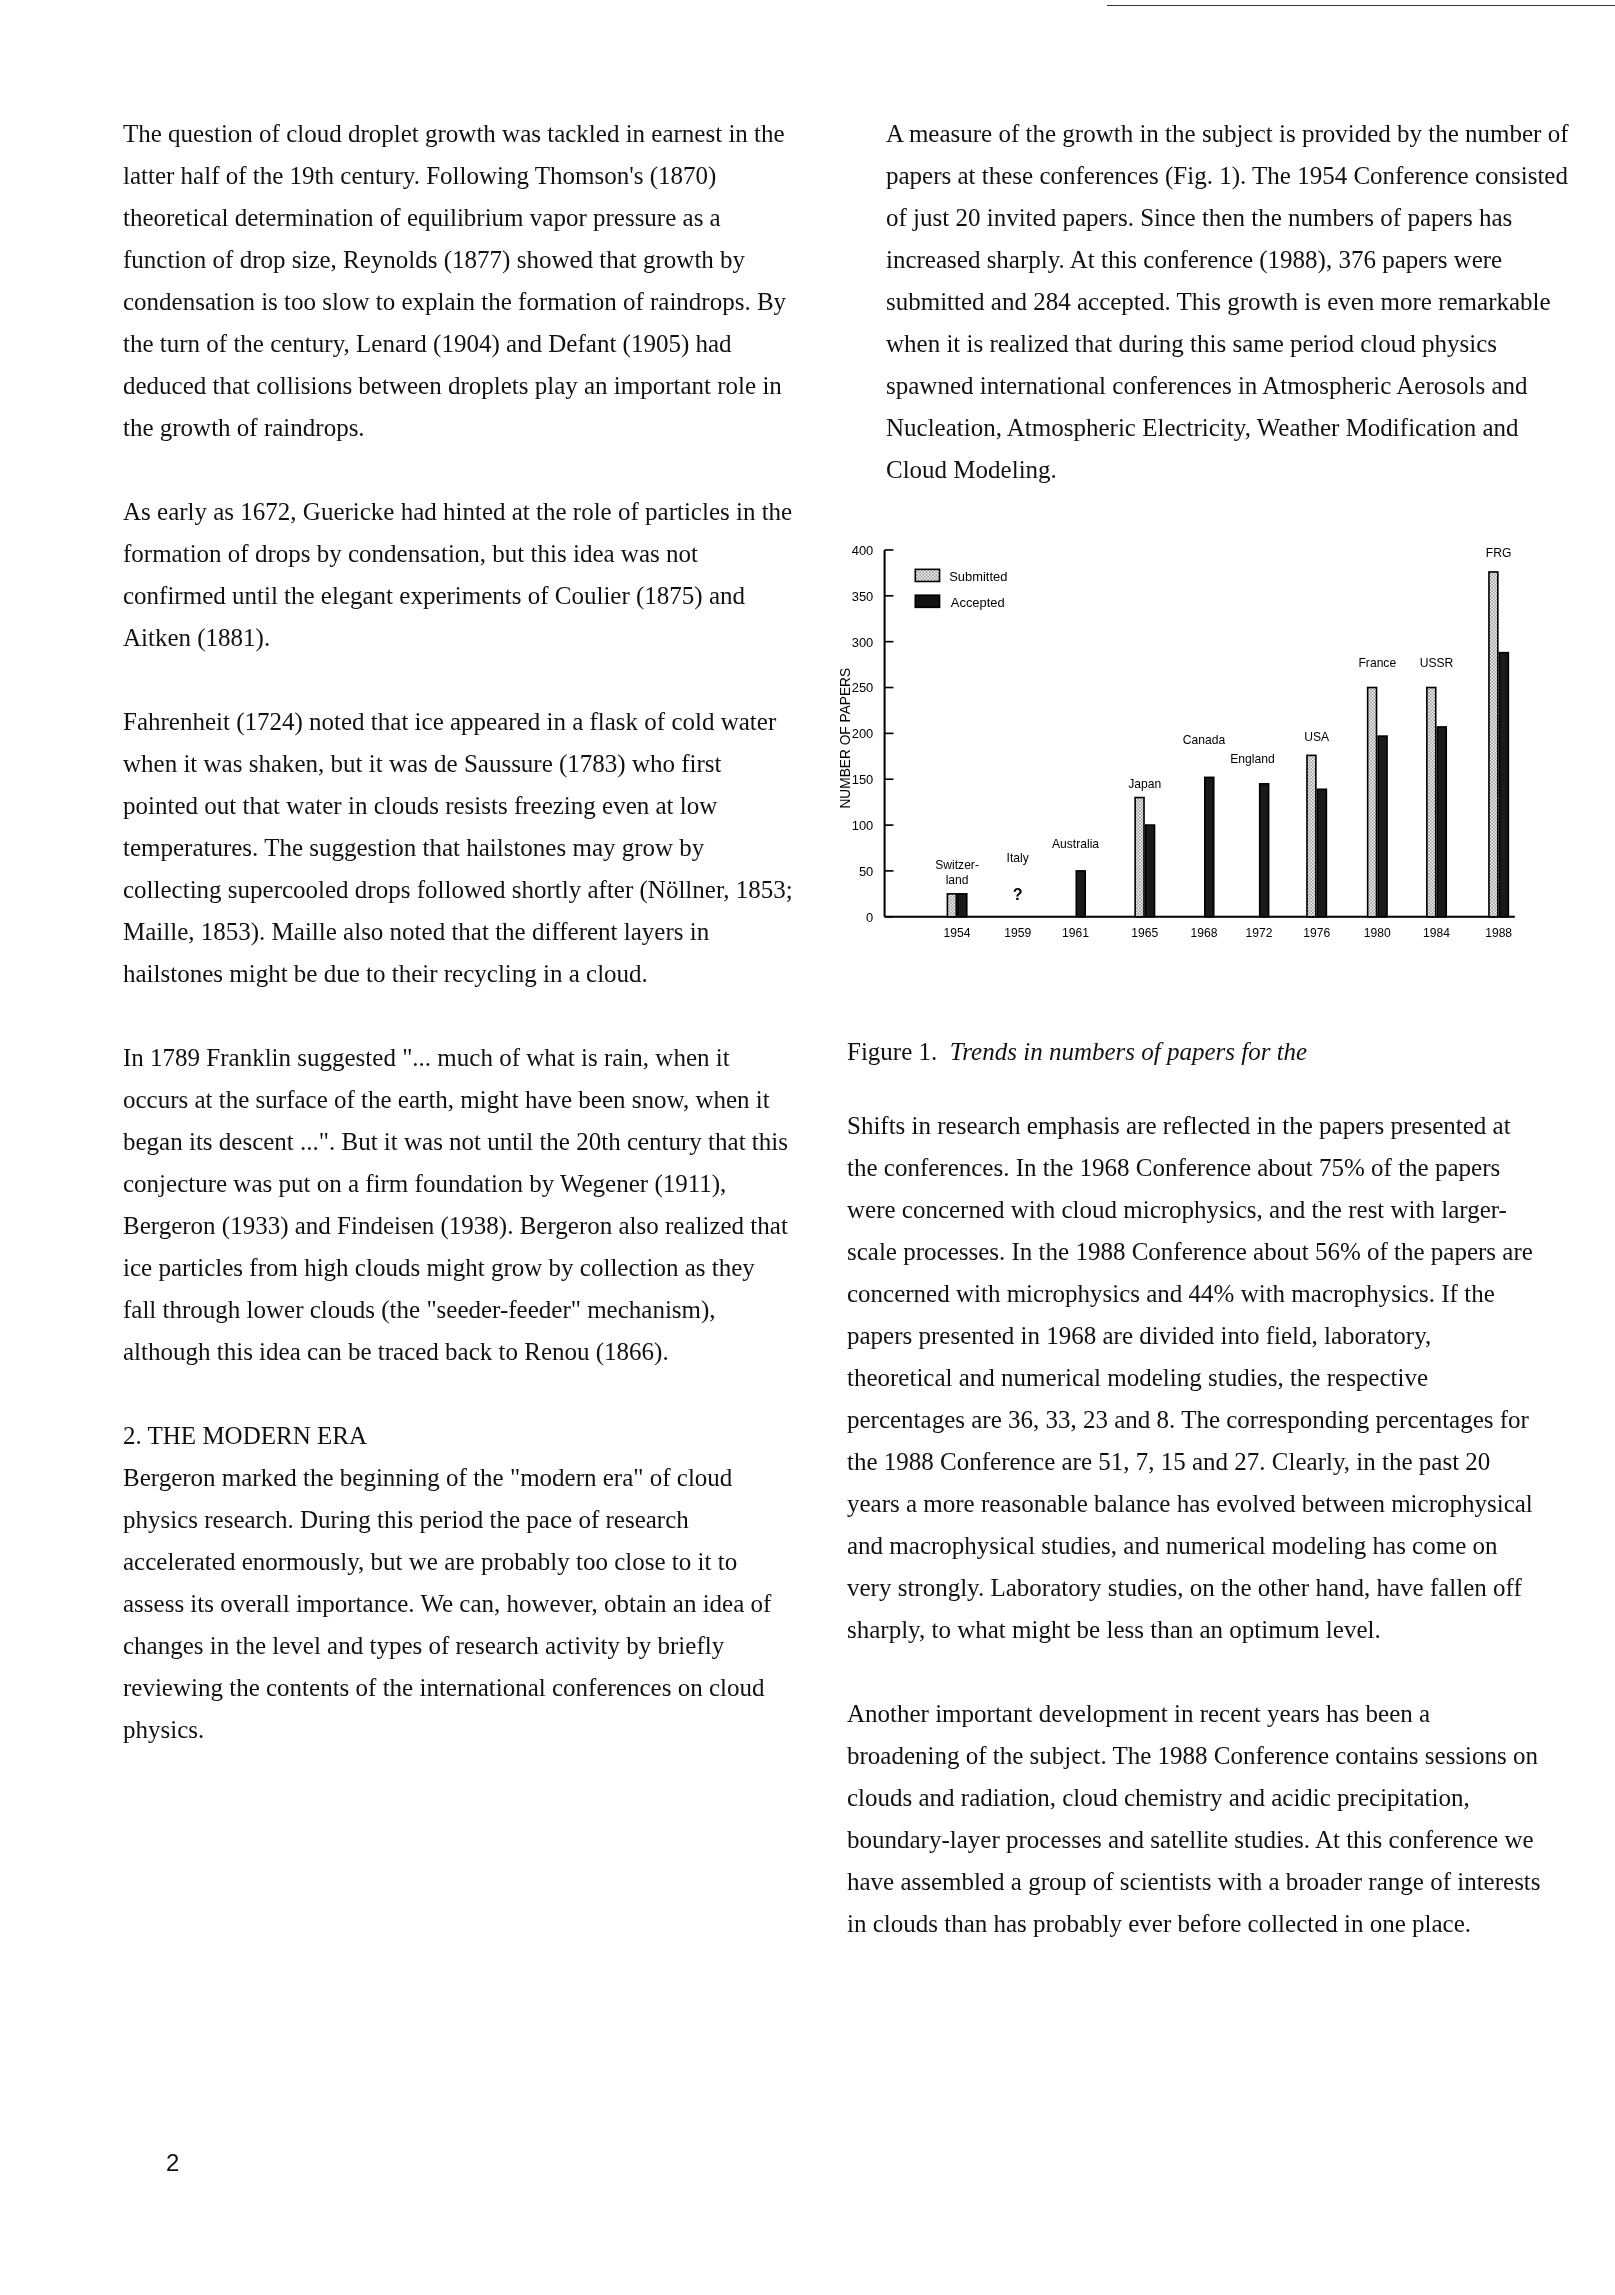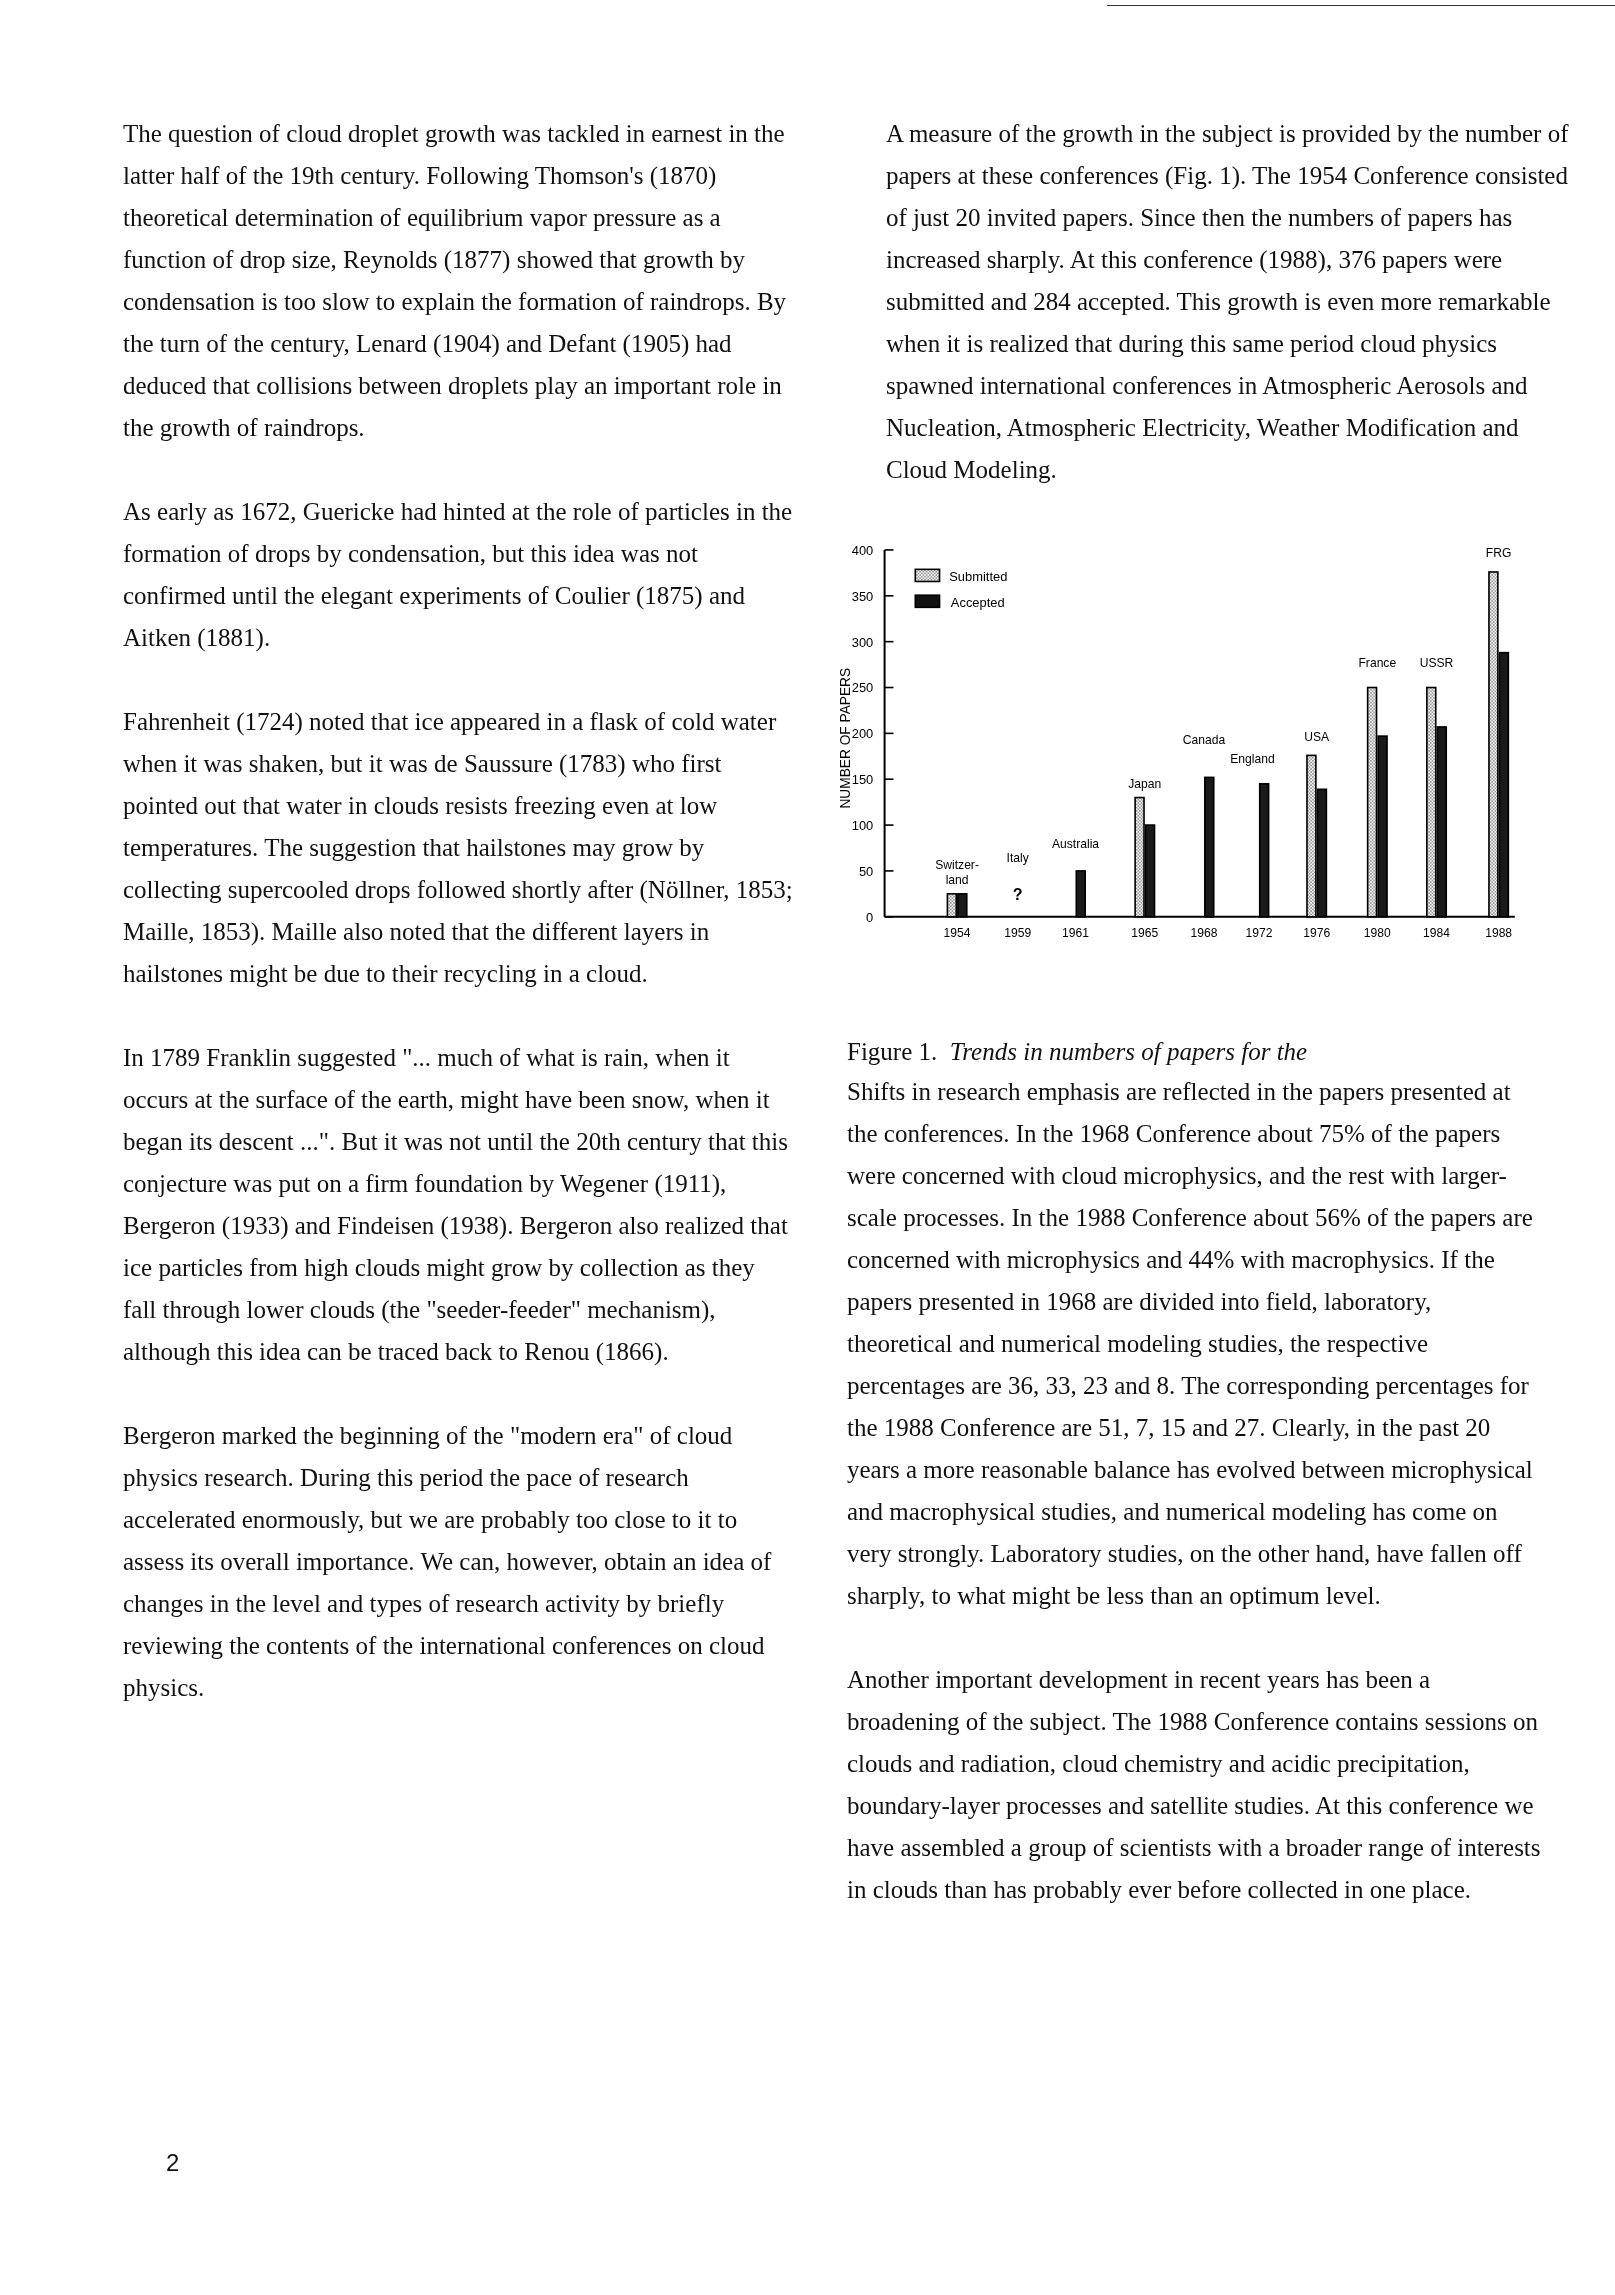--- a/index.html
+++ b/index.html
@@ -8,33 +8,34 @@
   .col { position:absolute; font-size:25px; line-height:42px; }
   .col p { margin:0 8px 42px 0; }
   #left { left:123px; top:113px; width:679px; }
   #right { left:886px; top:113px; width:695px; }
   .heading { margin:0; }
   .pagenum { position:absolute; left:166px; top:2149px; font-family:"Liberation Sans", sans-serif; font-size:24px; }
   #chart { position:absolute; left:824px; top:537px; width:711px; height:501px; }
   #chart text { font-family:"Liberation Sans", sans-serif; }
   .caption { position:absolute; left:847px; top:1030px; width:695px; font-size:25px; line-height:30px;margin-top:7px; }
   .caption .it { font-style:italic; }
-  #right2 { position:absolute; left:847px; top:1071px; width:695px; font-size:25px; line-height:42px; }
+  #right2 { position:absolute; left:847px; top:1105px; width:695px; font-size:25px; line-height:42px; }
   #right2 p { margin:0 0 42px 0; }
 </style>
 </head>
 <body>
 
 <div class="topline"></div>
 
 <div id="left" class="col">
   <p>The question of cloud droplet growth was tackled in earnest in the latter half of the 19th century.  Following Thomson's (1870) theoretical determination of equilibrium vapor pressure as a function of drop size, Reynolds (1877) showed that growth by condensation is too slow to explain the formation of raindrops.  By the turn of the century, Lenard (1904) and Defant (1905) had deduced that collisions between droplets play an important role in the growth of raindrops.</p>
   <p>As early as 1672, Guericke had hinted at the role of particles in the formation of drops by condensation, but this idea was not confirmed until the elegant experiments of Coulier (1875) and Aitken (1881).</p>
   <p>Fahrenheit (1724) noted that ice appeared in a flask of cold water when it was shaken, but it was de Saussure (1783) who first pointed out that water in clouds resists freezing even at low temperatures.  The suggestion that hailstones may grow by collecting supercooled drops followed shortly after (Nöllner, 1853; Maille, 1853). Maille also noted that the different layers in hailstones might be due to their recycling in a cloud.</p>
   <p>In 1789 Franklin suggested "... much of what is rain, when it occurs at the surface of the earth, might have been snow, when it began its descent ...".  But it was not until the 20th century that this conjecture was put on a firm foundation by Wegener (1911), Bergeron (1933) and Findeisen (1938).  Bergeron also realized that ice particles from high clouds might grow by collection as they fall through lower clouds (the "seeder-feeder" mechanism), although this idea can be traced back to Renou (1866).</p>
+  <div class="heading">2.  THE MODERN ERA</div>
   <p>Bergeron marked the beginning of the "modern era" of cloud physics research.  During this period the pace of research accelerated enormously, but we are probably too close to it to assess its overall importance.  We can, however, obtain an idea of changes in the level and types of research activity by briefly reviewing the contents of the international conferences on cloud physics.</p>
 </div>
 
 <div id="right" class="col">
   <p style="margin:0">A measure of the growth in the subject is provided by the number of papers at these conferences (Fig. 1).  The 1954 Conference consisted of just 20 invited papers. Since then the numbers of papers has increased sharply. At this conference (1988), 376 papers were submitted and 284 accepted.  This growth is even more remarkable when it is realized that during this same period cloud physics spawned international conferences in Atmospheric Aerosols and Nucleation, Atmospheric Electricity, Weather Modification and Cloud Modeling.</p>
 </div>
 
 <svg id="chart" viewBox="0 0 880 620" xmlns="http://www.w3.org/2000/svg">
   <defs>
     <pattern id="dots" width="4" height="4" patternUnits="userSpaceOnUse">

